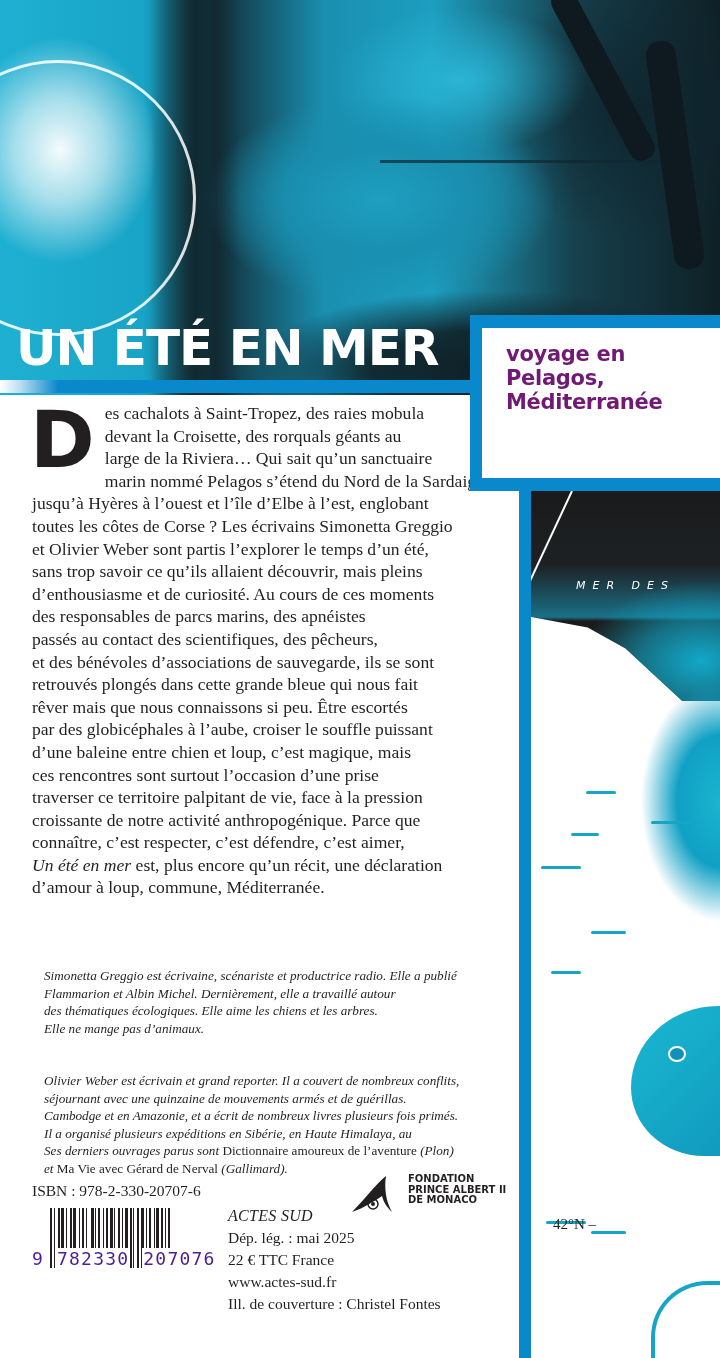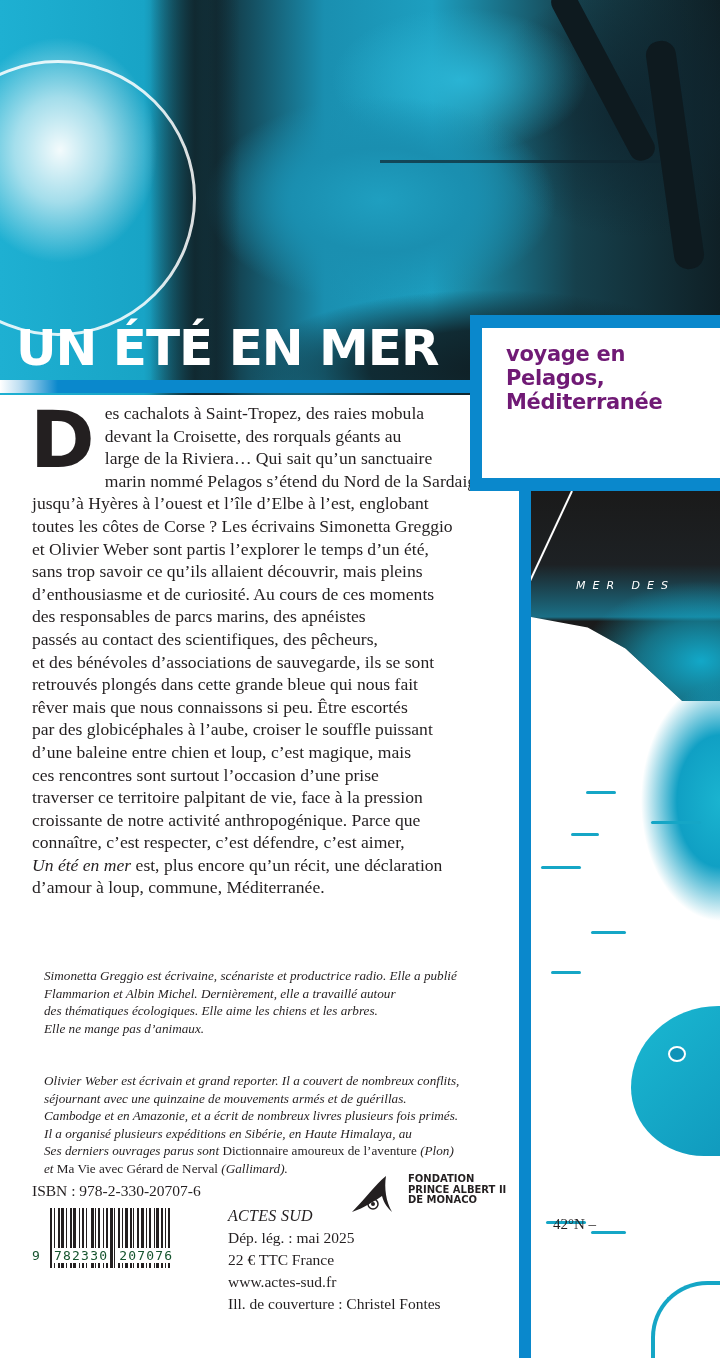--- a/index.html
+++ b/index.html
@@ -137,21 +137,21 @@
   .isbn {
     position: absolute; left: 32px; top: 1182px; font-size: 15.5px; color: #231f20; white-space: nowrap;
   }
   .barcode {
     position: absolute; left: 50px; top: 1208px; width: 140px; height: 60px;
     display: flex; align-items: stretch;
   }
   .barcode span { display: block; background: #231f20; height: 100%; }
   .barcode-digits {
     position: absolute; left: 32px; top: 1248px; font-family: "DejaVu Sans Mono", monospace;
-    font-size: 13px; color: #14532d; background: transparent; white-space: nowrap; letter-spacing: 1.2px;
+    font-size: 18px; color: #4c1d95; background: transparent; white-space: nowrap; letter-spacing: 1.2px;
   }
   .barcode-digits .lead { margin-right: 12px; }
   .barcode-digits .grp { background: #ffffff; padding: 0 1px; }
   .publisher {
     position: absolute; left: 228px; top: 1205px; font-size: 15.5px; line-height: 22px; color: #231f20;
   }
   .publisher .line { display: block; white-space: nowrap; }
   .publisher .brand { font-style: italic; font-size: 16px; letter-spacing: 0.3px; }
   .fondation {
     position: absolute; left: 350px; top: 1174px; display: flex; 

